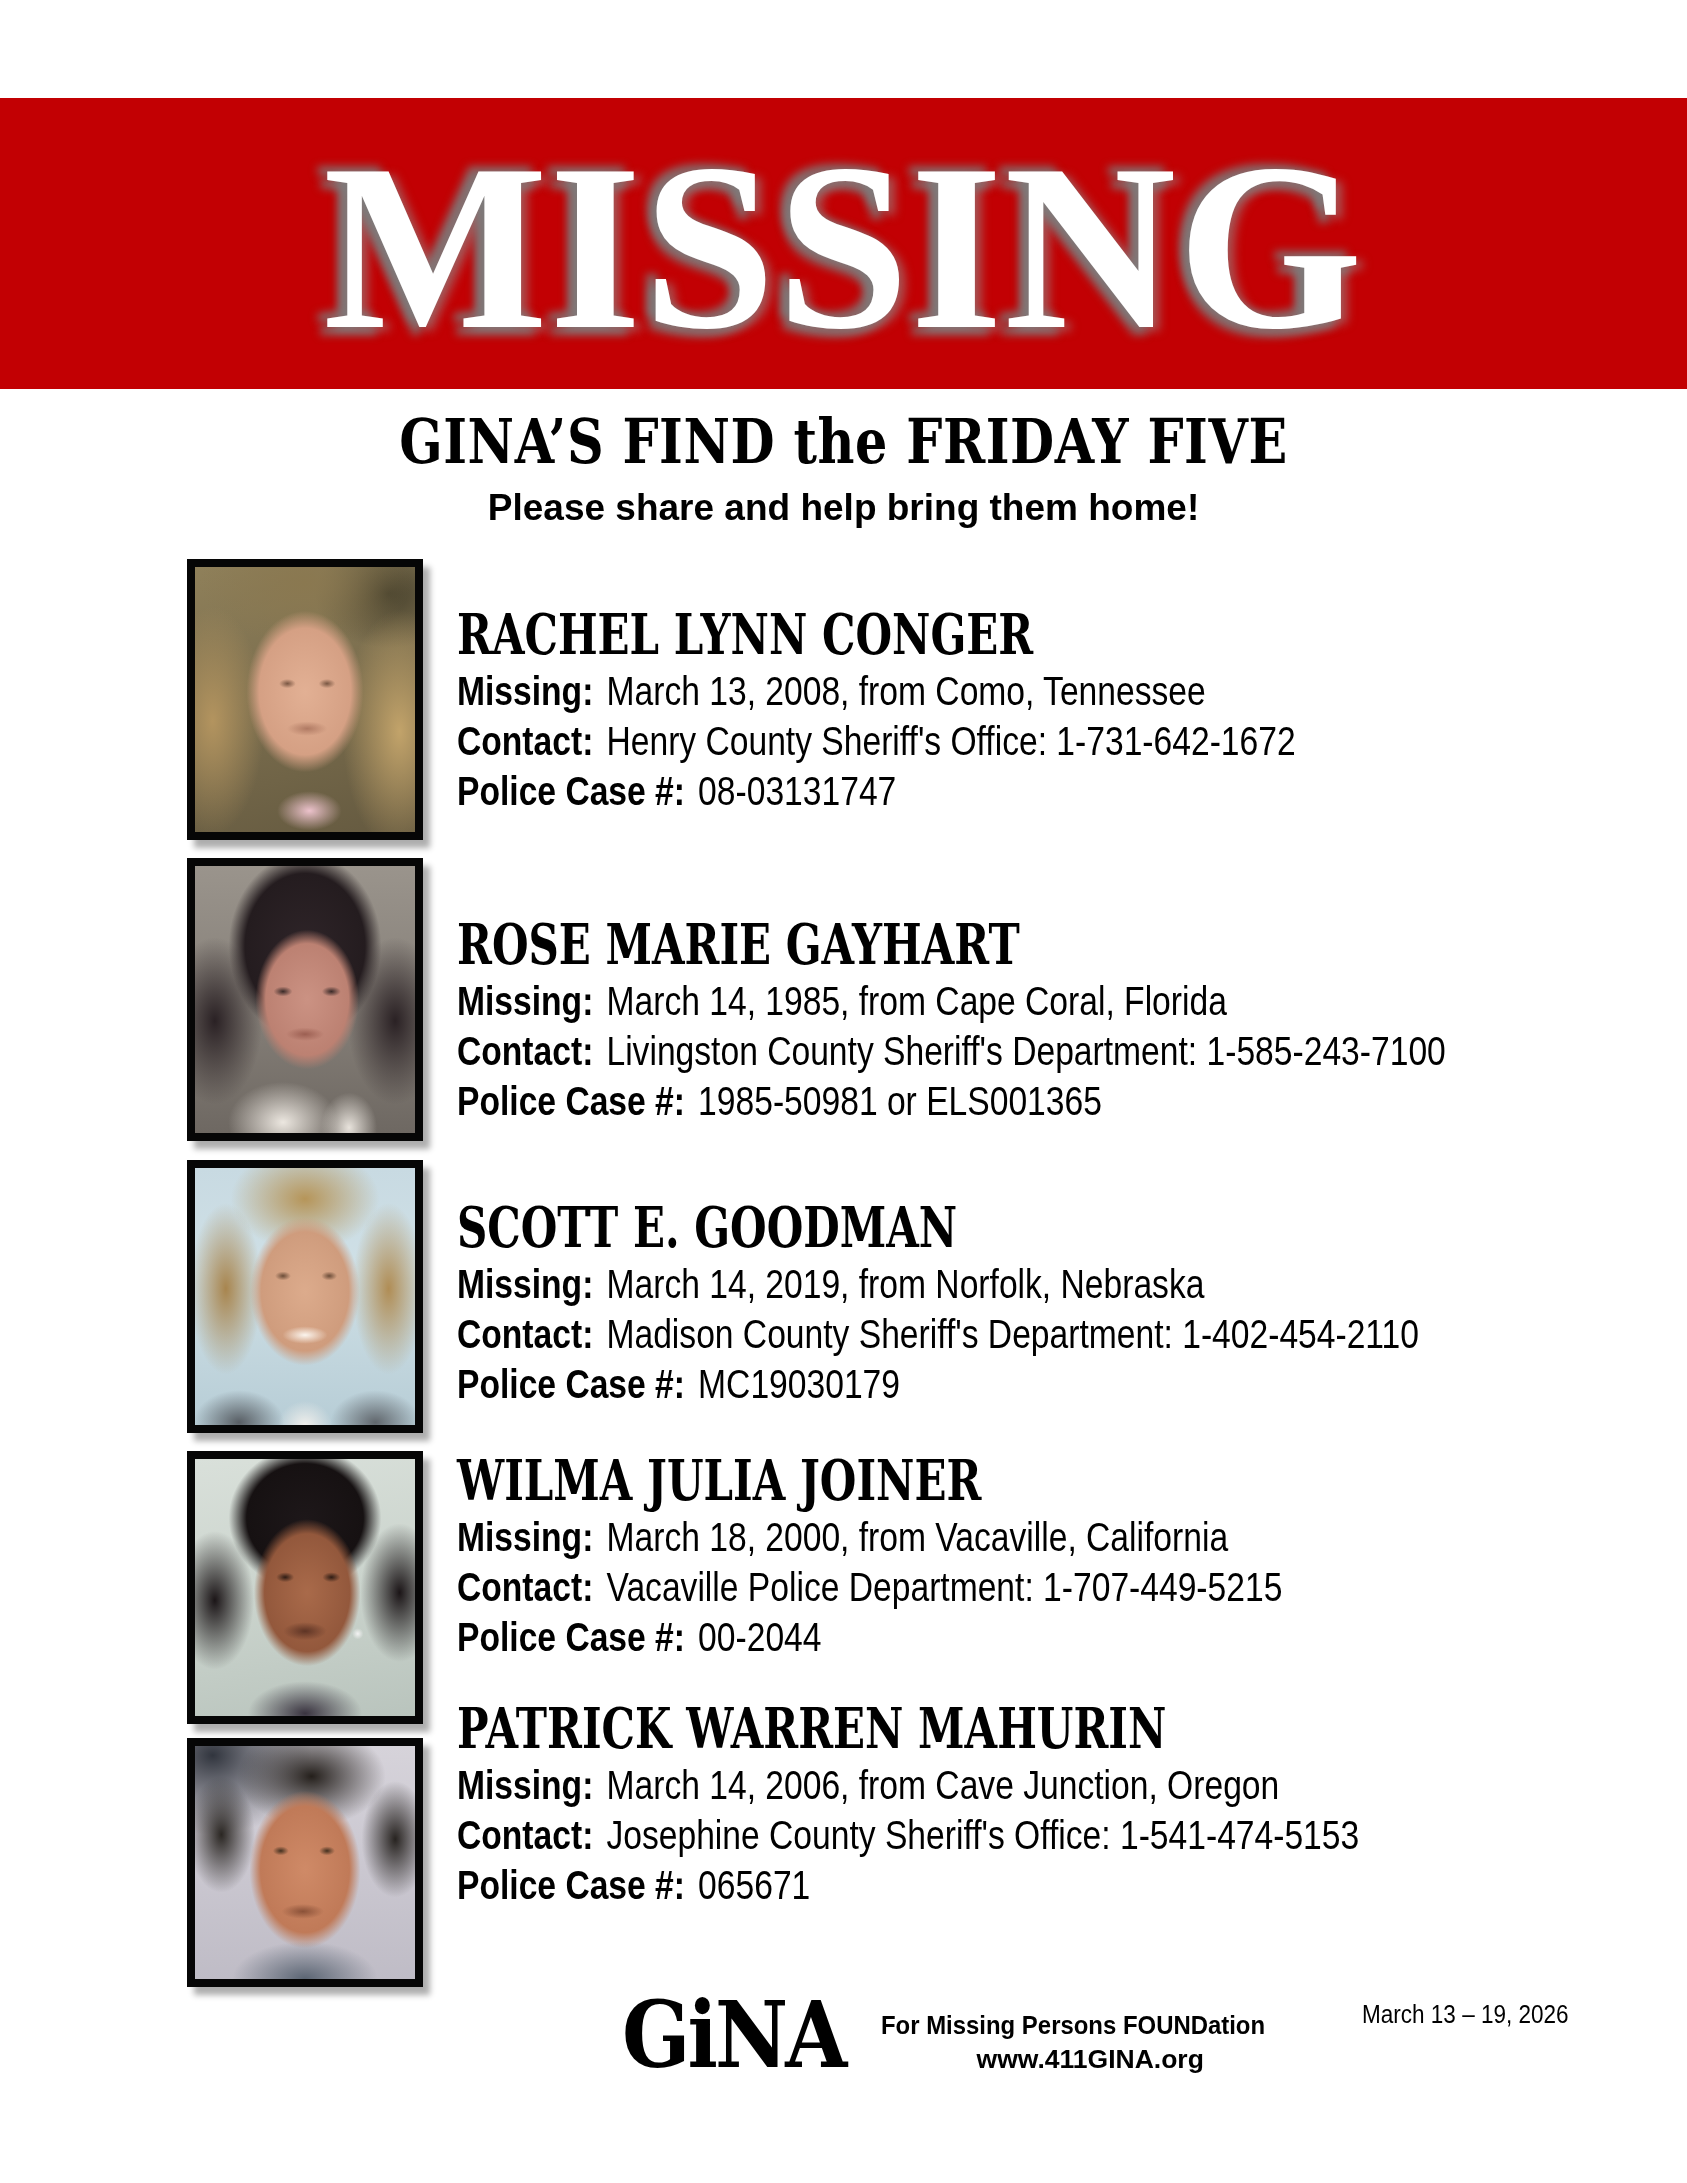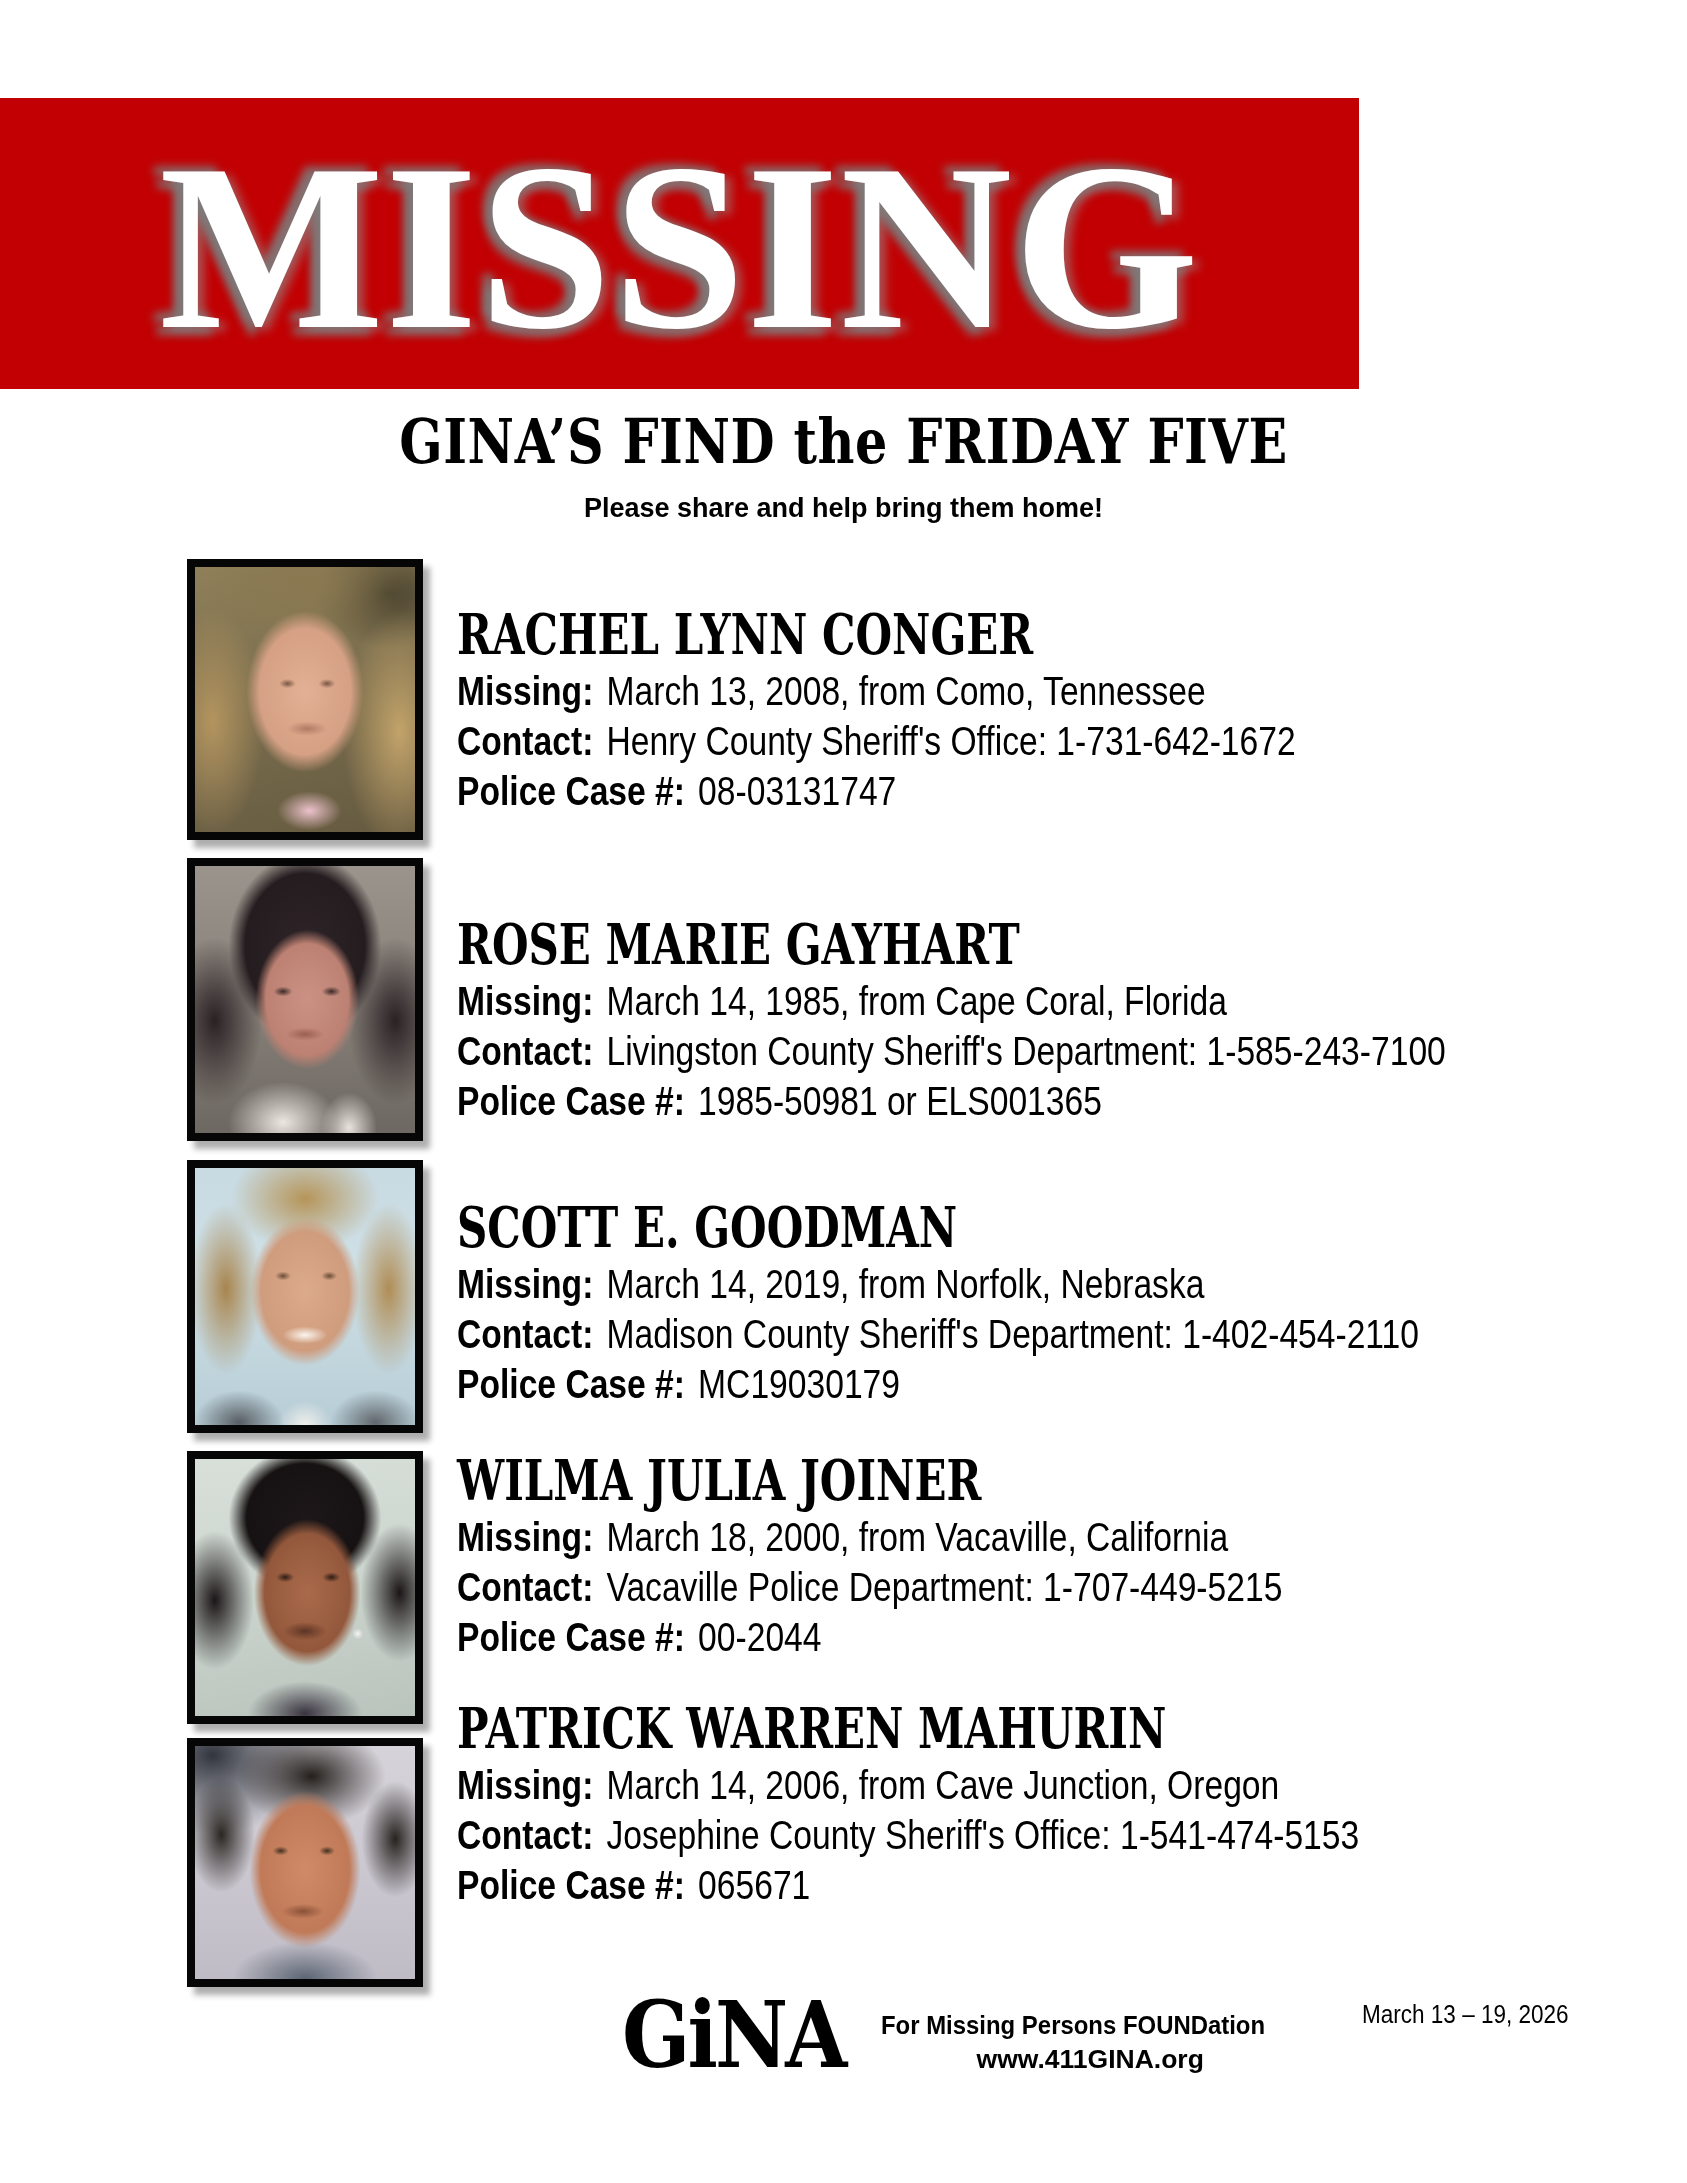--- a/index.html
+++ b/index.html
@@ -15,21 +15,21 @@
     overflow: hidden;
     font-family: "Liberation Sans", sans-serif;
     color: #000000;
   }
 
   
   .banner {
     position: absolute;
     left: 0;
     top: 98px;
-    width: 1359px;
+    width: 1687px;
     height: 291px;
     background: #c20003;
     display: flex;
     align-items: center;
     justify-content: center;
   }
   .banner-text {
     font-family: "Liberation Serif", serif;
     font-weight: bold;
     font-size: 238px;
@@ -61,21 +61,21 @@
     letter-spacing: 0.7px;
   }
   .poster-subtitle {
     position: absolute;
     left: 0;
     top: 480px;
     width: 1687px;
     text-align: center;
     font-family: "Liberation Sans", sans-serif;
     font-weight: bold;
-    font-size: 27px;
+    font-size: 37px;
     line-height: 56px;
     white-space: nowrap;
   }
 
   
   .photo {
     position: absolute;
     left: 187px;
     width: 220px;
     border: 8.6px solid #060606;

